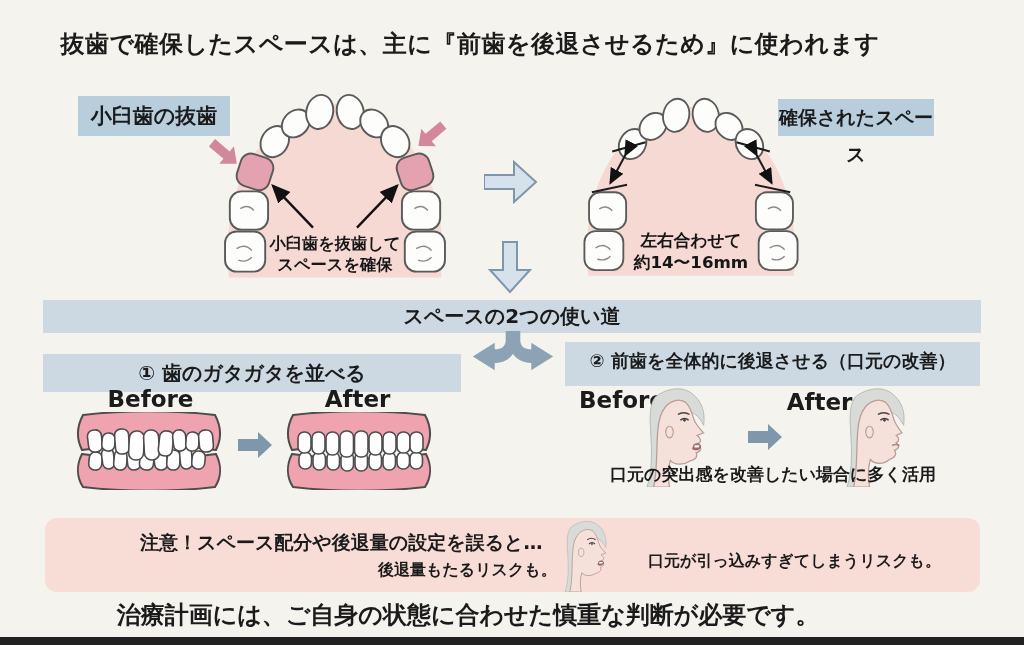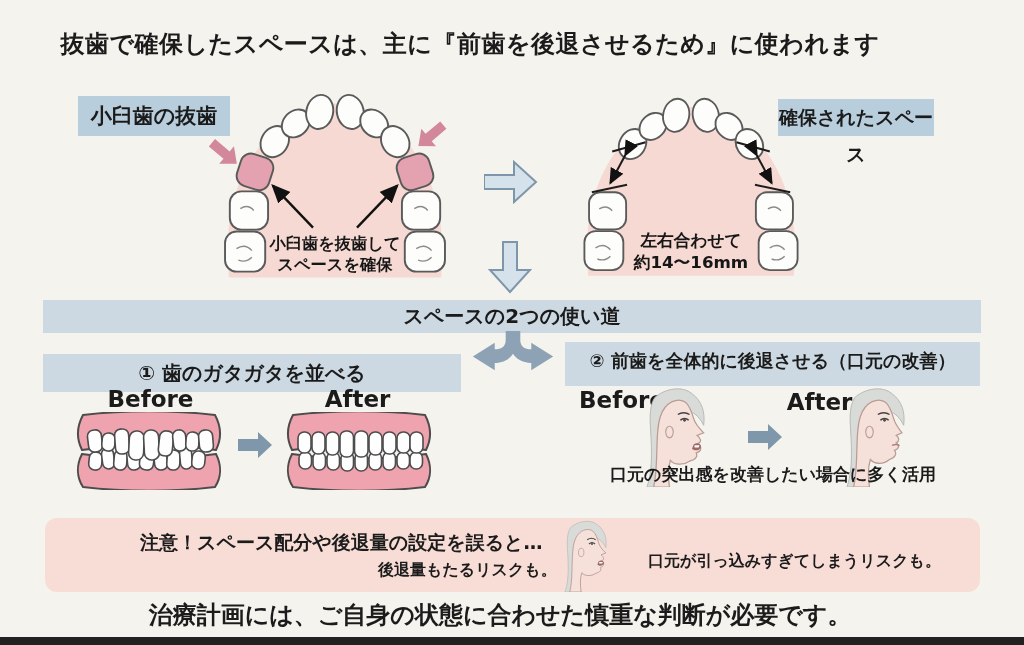--- a/index.html
+++ b/index.html
@@ -23,21 +23,21 @@
   .branch{left:458px; top:331px;}
   .usehdr{background:#cdd9e2; text-align:center;}
   .hdr1{left:43px; top:342px; width:418px; height:38px; line-height:38px; font-size:20px;margin-top:12px;}
   .hdr2{left:565px; top:342px; width:415px; height:44px; line-height:38px; font-size:18px;}
   .ba-label{font-size:23px; text-align:center;}
   .caption2{left:563px; top:463px; width:420px; text-align:center; font-size:17px;}
   .warnbox{left:45px; top:518px; width:935px; height:74px; background:#f8ddd7; border-radius:12px;}
   .warn1{left:140px; top:530px; font-size:19px;}
   .warn2{left:378px; top:560px; font-size:16px;}
   .warn3{left:648px; top:551px; font-size:16px;}
-  .footer{top:599px; left:0; width:936px; text-align:center; font-size:24px;padding-left:32px;}
+  .footer{top:599px; left:0; width:936px; text-align:center; font-size:24px;}
   .botbar{left:0; top:637px; width:1024px; height:8px; background:#212121;}
   svg text{font-family:"DejaVu Sans","Liberation Sans",sans-serif; font-weight:700; fill:#161616;}
 </style>
 </head>
 <body>
 
 <div class="stage">
 
   <svg width="0" height="0" style="position:absolute" aria-hidden="true">
     <defs>

